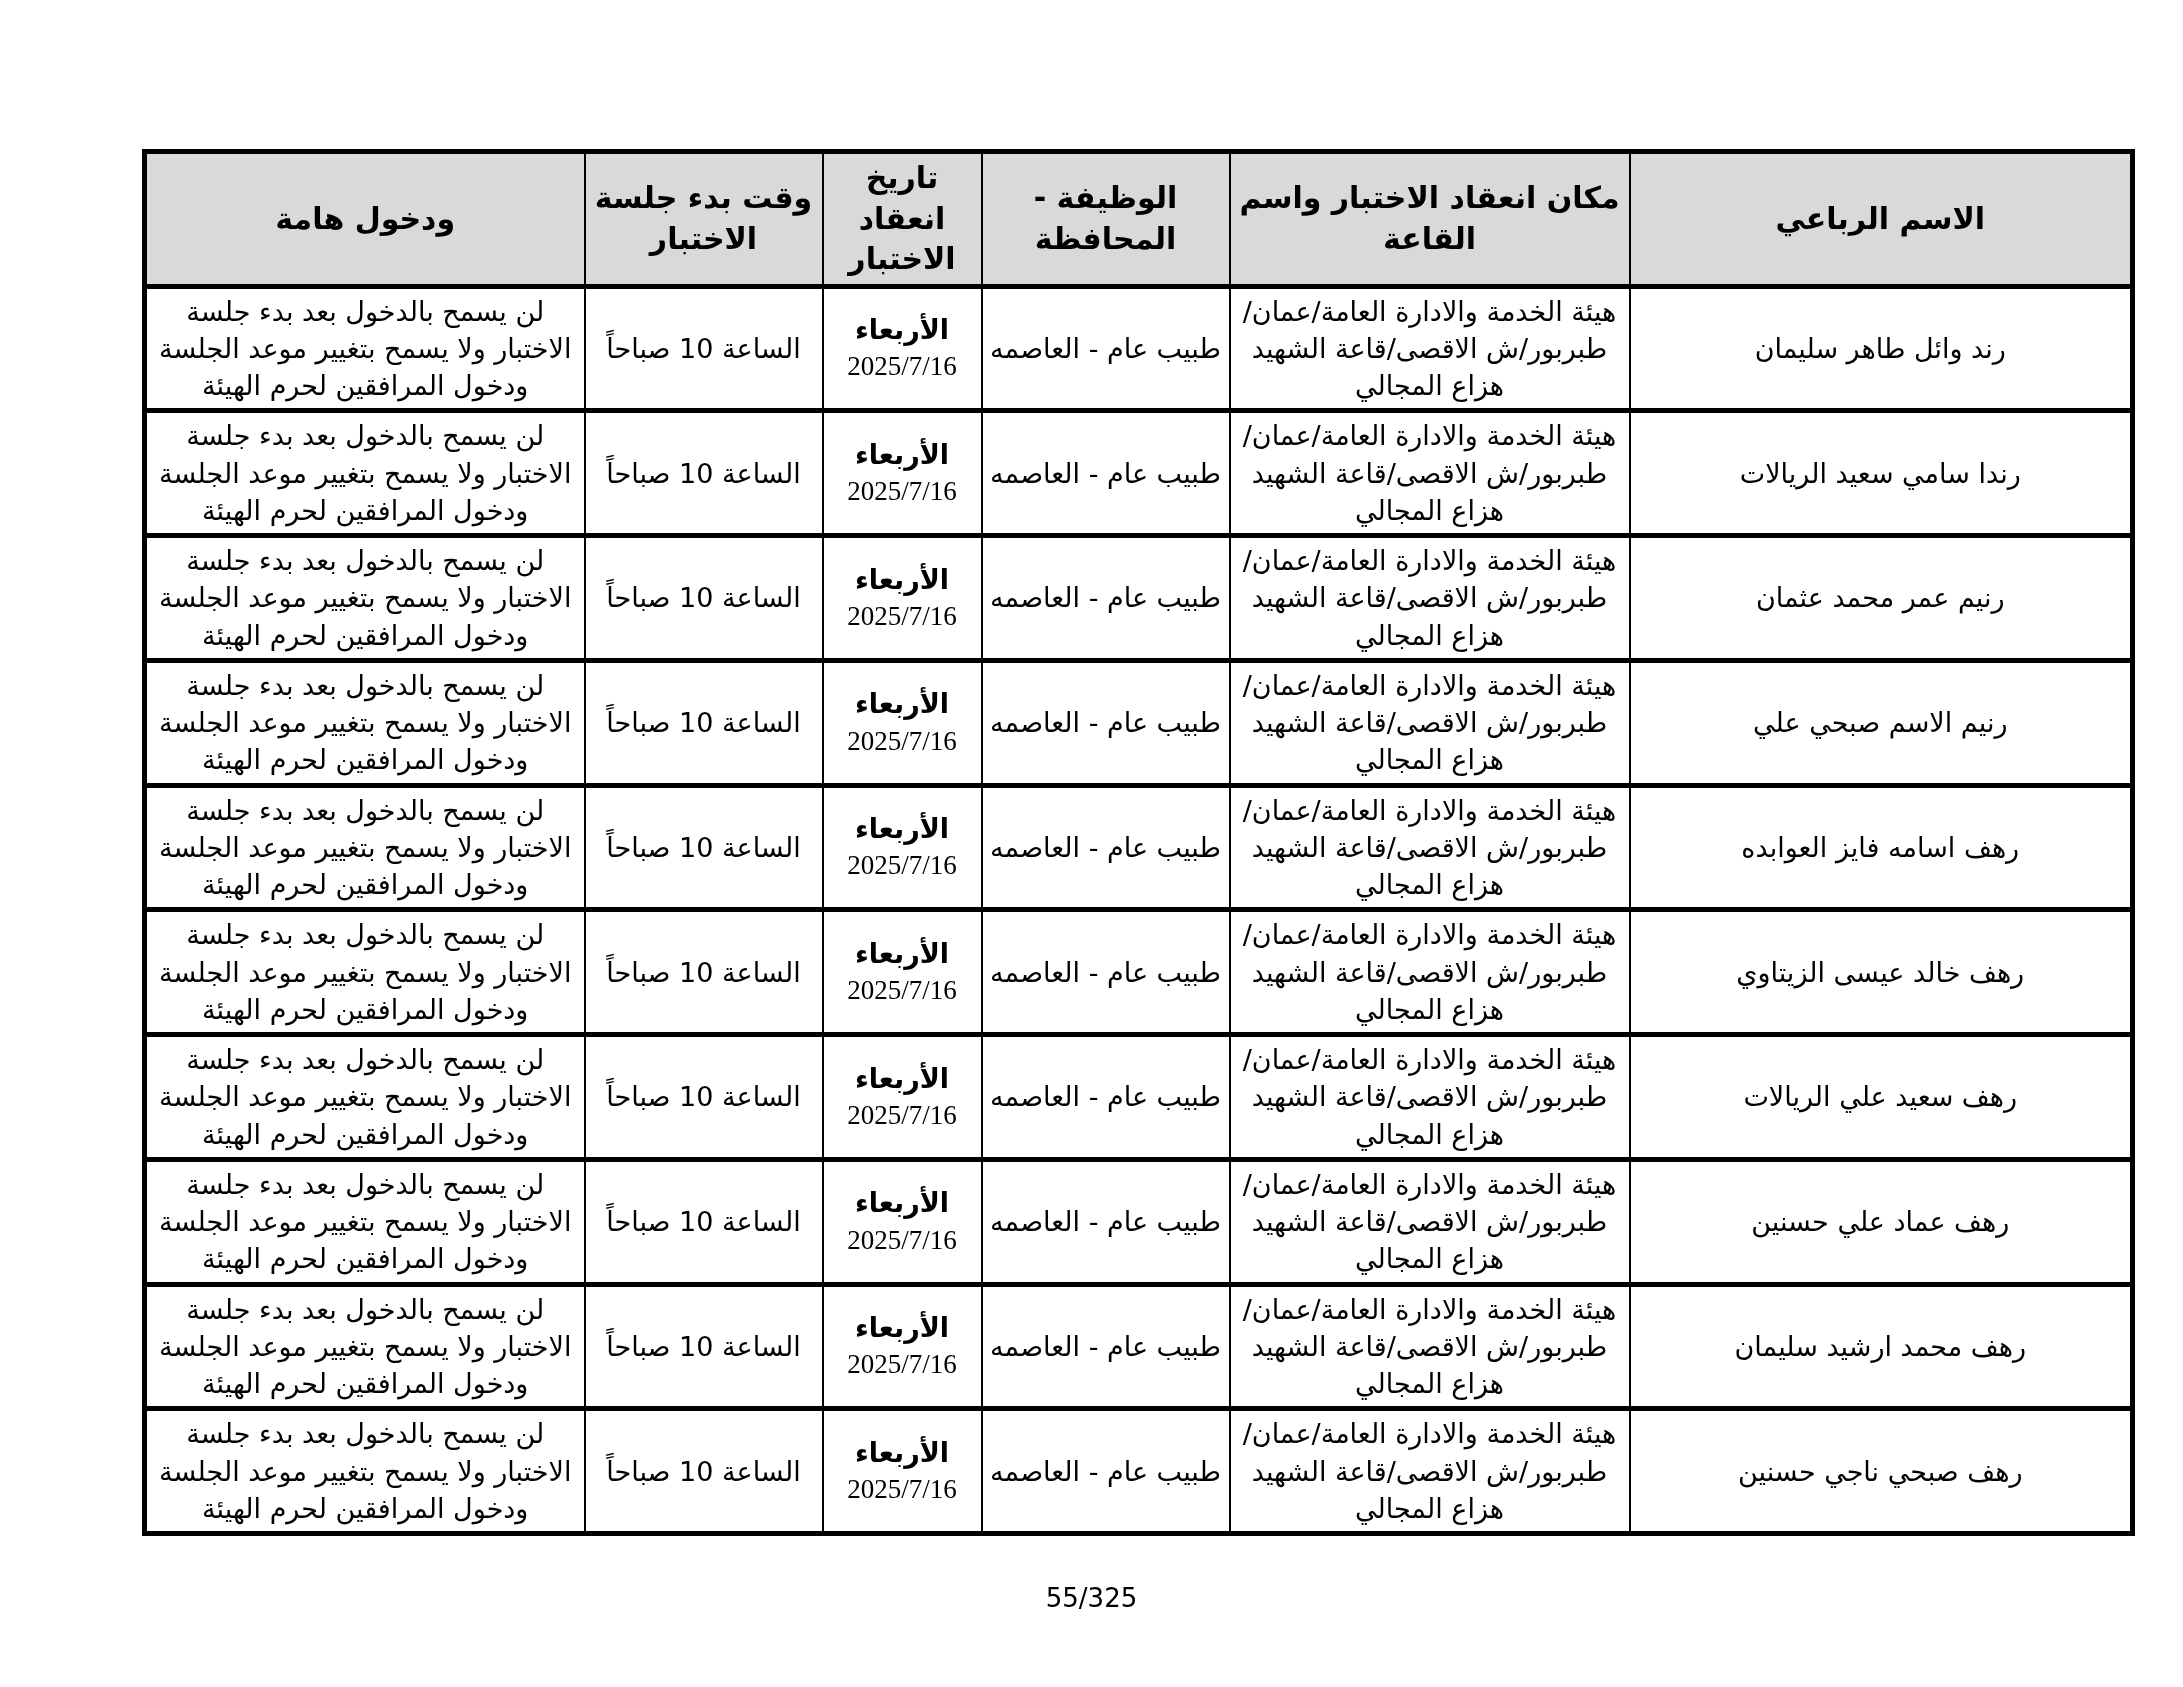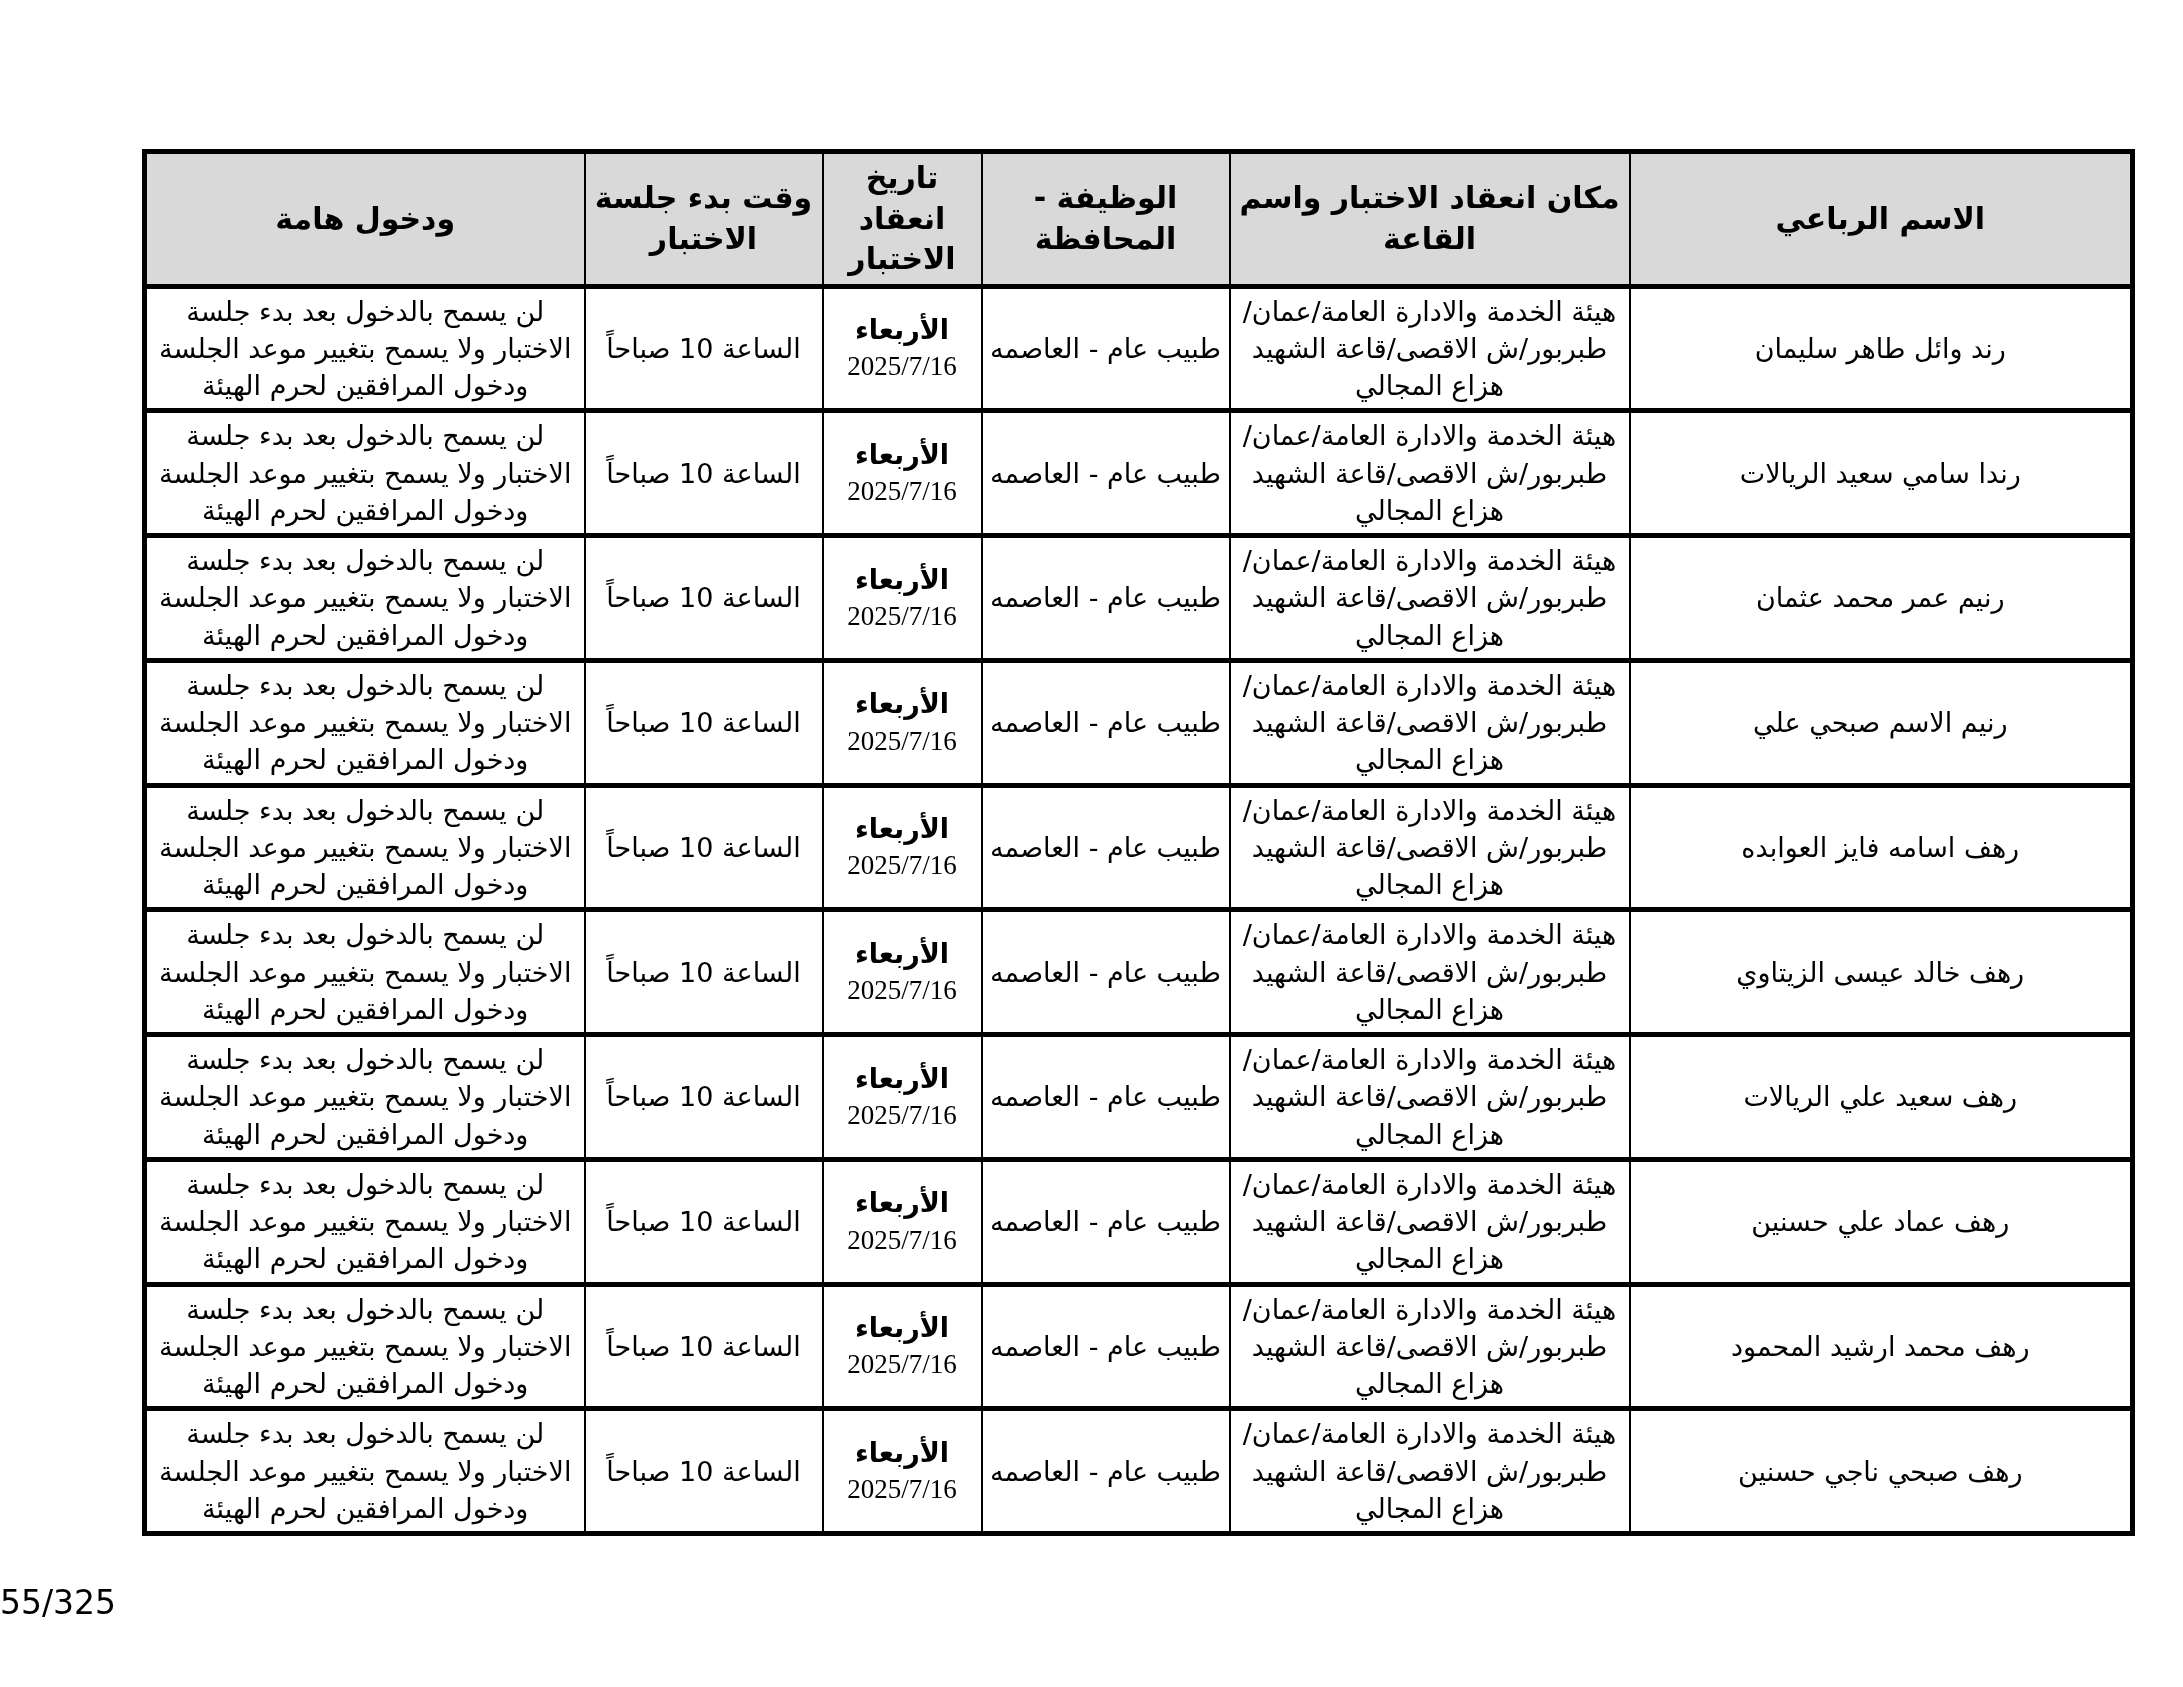--- a/index.html
+++ b/index.html
@@ -56,21 +56,22 @@
     font-weight: normal;
   }
   td.cell-date .date-day { display: block; font-weight: bold; }
   td.cell-date .date-value { display: block; direction: ltr; unicode-bidi: embed; font-family: Liberation Serif, serif; }
 
   .footer-page-number {
     position: absolute;
     top: 1583px;
     left: 0;
     width: 100%;
-    font-size: 33px;
+    text-align: center;
+    font-size: 26px;
     color: #000;
     direction: ltr;
   }
 </style>
 </head>
 <body>
 
 <div class="page">
 
   <table class="schedule">
@@ -175,21 +176,21 @@
         <td class="cell-location">هيئة الخدمة والادارة العامة/عمان/طبربور/ش الاقصى/قاعة الشهيد هزاع المجالي</td>
         <td class="cell-job">طبيب عام - العاصمه</td>
         <td class="cell-date">
           <span class="date-day">الأربعاء</span>
           <span class="date-value">2025/7/16</span>
         </td>
         <td class="cell-time">الساعة 10 صباحاً</td>
         <td class="cell-note">لن يسمح بالدخول بعد بدء جلسة الاختبار ولا يسمح بتغيير موعد الجلسة ودخول المرافقين لحرم الهيئة</td>
       </tr>
       <tr>
-        <td class="cell-name">رهف محمد ارشيد المحمود</td>
+        <td class="cell-name">رهف محمد ارشيد سليمان</td>
         <td class="cell-location">هيئة الخدمة والادارة العامة/عمان/طبربور/ش الاقصى/قاعة الشهيد هزاع المجالي</td>
         <td class="cell-job">طبيب عام - العاصمه</td>
         <td class="cell-date">
           <span class="date-day">الأربعاء</span>
           <span class="date-value">2025/7/16</span>
         </td>
         <td class="cell-time">الساعة 10 صباحاً</td>
         <td class="cell-note">لن يسمح بالدخول بعد بدء جلسة الاختبار ولا يسمح بتغيير موعد الجلسة ودخول المرافقين لحرم الهيئة</td>
       </tr>
       <tr>

